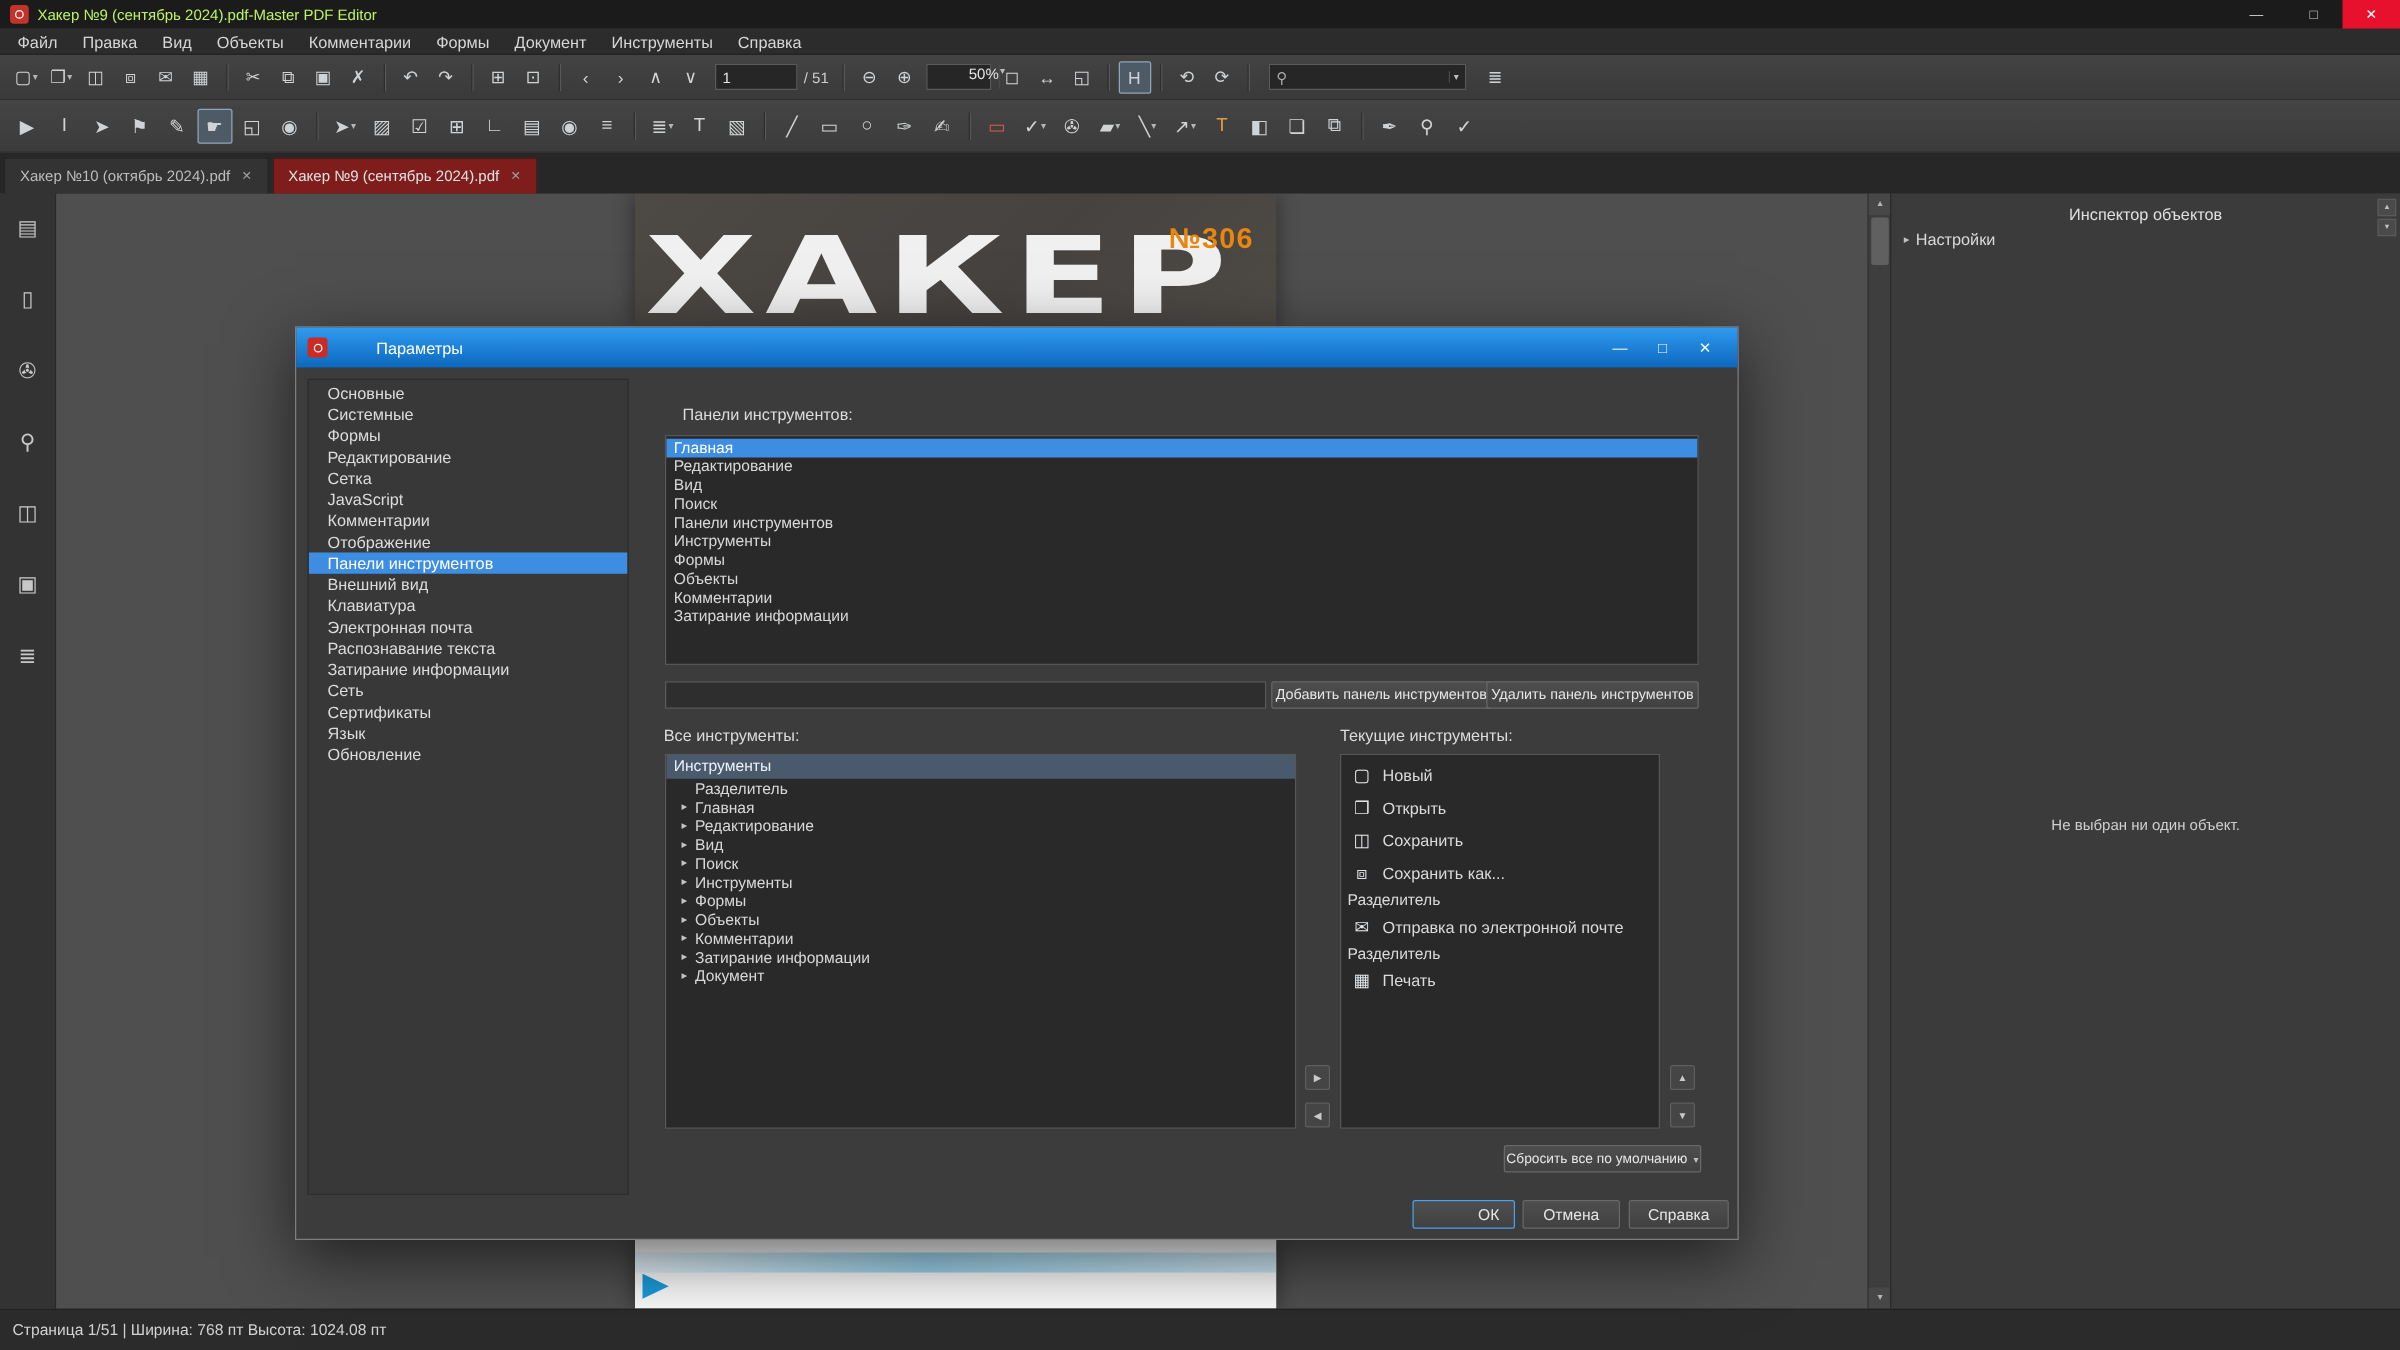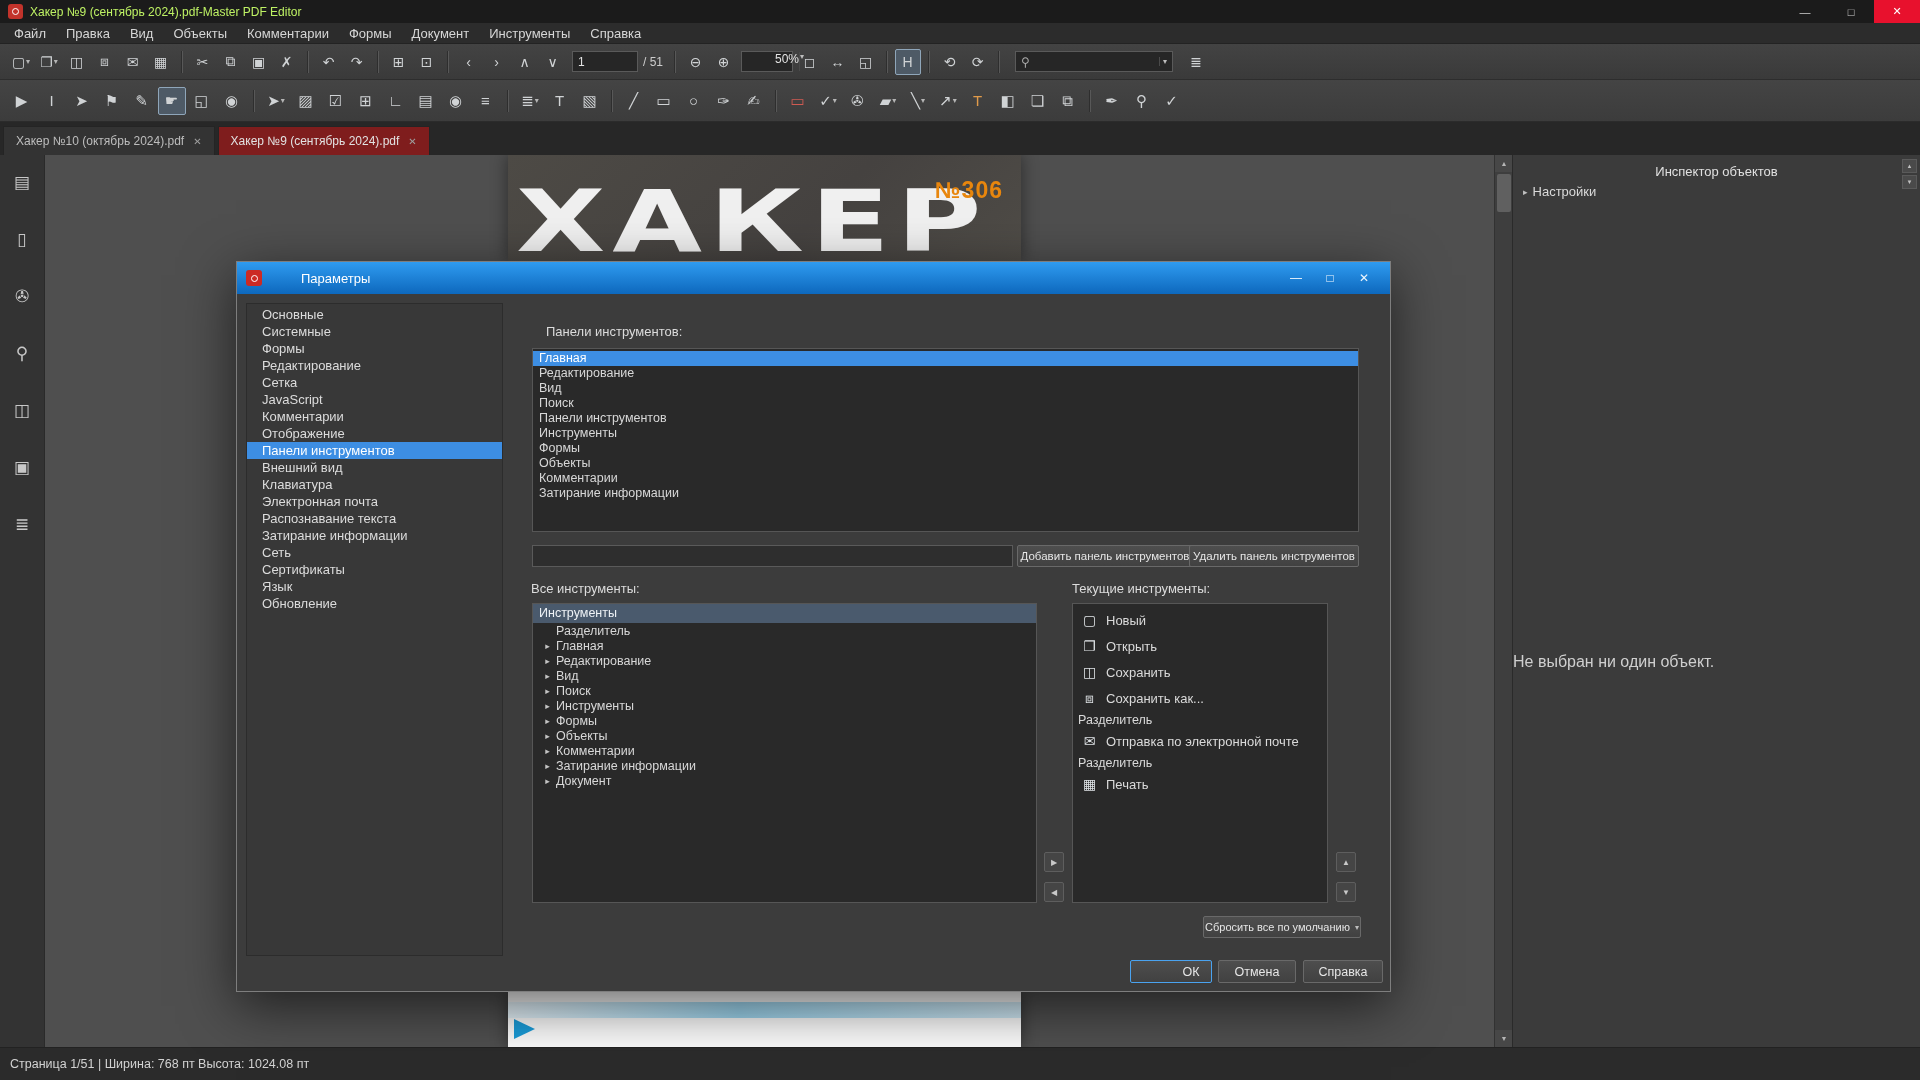--- a/index.html
+++ b/index.html
@@ -68,21 +68,21 @@
   .vs-up { top:0; } .vs-down { bottom:0; }
   .vs-thumb { position:absolute; left:2px; top:19px; width:14px; height:38px; background:#606060; border-radius:2px; }
 
   
   .inspector { position:absolute; top:155px; bottom:33px; left:1512px; right:0; background:#3b3b3b; border-left:1px solid #2a2a2a; }
   .insp-title { position:absolute; top:9px; left:0; right:0; text-align:center; font-size:13px; color:#e0e0e0; }
   .insp-ctl { position:absolute; right:3px; top:4px; display:flex; flex-direction:column; gap:2px; }
   .insp-ctl button { width:15px; height:14px; background:#4a4a4a; border:1px solid #5a5a5a; color:#c0c0c0; font-size:6px; display:flex; align-items:center; justify-content:center; }
   .settings-node { position:absolute; left:10px; top:29px; display:flex; align-items:center; gap:5px; font-size:13px; color:#dadada; }
   .settings-node .arr { font-size:9px; color:#c0c0c0; }
-  .insp-empty { position:absolute; top:498px; left:0; right:0; text-align:left; font-size:16px; color:#cfcfcf; }
+  .insp-empty { position:absolute; top:498px; left:0; right:0; text-align:center; font-size:12px; color:#cfcfcf; }
 
   
   .statusbar { position:absolute; left:0; right:0; bottom:0; height:33px; background:#2b2b2b; border-top:1px solid #222222; display:flex; align-items:center; padding-left:10px; font-size:12.5px; color:#d2d2d2; z-index:5; }
 
   
   .dialog { position:absolute; left:236px; top:261px; width:1155px; height:731px; background:#3c3c3c; border:1px solid #7e7e7e; box-shadow:0 14px 50px rgba(0,0,0,.6); z-index:20; }
   .dlg-titlebar { height:32px; background:linear-gradient(180deg,#2f9bf0,#0d68bd); display:flex; align-items:center; padding:0 9px;gap:31px; }
   .dlg-icon { width:16px; height:16px; background:#cc2a24; border-radius:3px; position:relative; flex:0 0 auto; }
   .dlg-icon::after { content:""; position:absolute; left:4.5px; top:4.5px; width:5px; height:5px; border:1.5px solid #fff; border-radius:50%; }
   .dlg-title { color:#ffffff; font-size:13px; margin-left:8px; }

